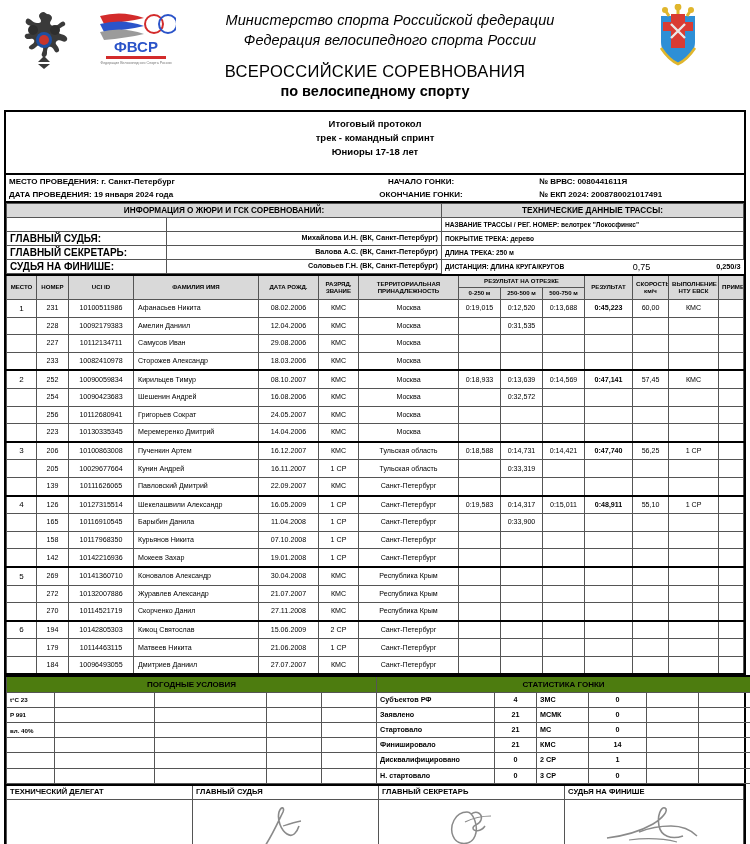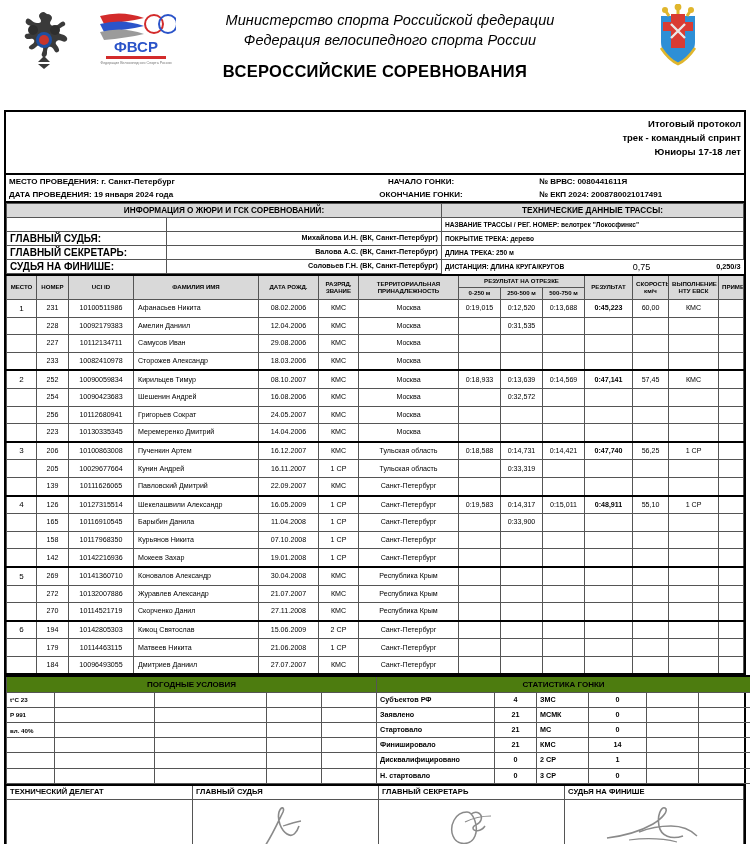--- a/index.html
+++ b/index.html
@@ -13,33 +13,33 @@
   
   .head{height:110px;position:relative;}
   .emblem{position:absolute;}
   .emb-ru{left:14px;top:8px;width:60px;height:62px;}
   .emb-fed{left:96px;top:10px;width:80px;height:56px;}
   .emb-spb{left:655px;top:4px;width:46px;height:62px;}
   .minis{position:absolute;left:0;right:0;top:10px;text-align:center;
          font-size:14.5px;line-height:20px;letter-spacing:.1px;}
   .minis div{padding-left:30px;font-style:italic;}
   .bigtitle{position:absolute;left:0;right:0;top:62px;text-align:center;}
-  .bigtitle .l1{font-size:16.5px;font-weight:bold;letter-spacing:.3px;}
+  .bigtitle .l1{font-size:16.5px;font-weight:normal;letter-spacing:.3px;}
   .bigtitle .l2{font-size:14.5px;font-weight:bold;margin-top:2px;}
 
   
   .frame{margin:0 4px;border:2px solid #000;}
   table{border-collapse:collapse;width:100%;table-layout:fixed;}
   td,th{border:1px solid #555;padding:0 3px;vertical-align:middle;
         font-size:7.3px;line-height:1.15;font-weight:bold;overflow:hidden;
         white-space:nowrap;}
   .nb{border:none;}
 
   
-  .ptitle td{border:none;text-align:right;font-weight:bold;height:14px;}
+  .ptitle td{border:none;text-align:center;font-weight:bold;height:14px;}
   .ptitle .t1{font-size:9.5px;padding-top:5px;}
   .ptitle .t2{font-size:9.5px;}
   .ptitle .t3{font-size:9.5px;padding-bottom:14px;}
   .titlebox{border-bottom:2px solid #000;}
 
   
   .meta td{border:none;height:13px;font-size:8px;font-weight:bold;}
   .meta .c2{text-align:center;}
   .meta .c3{}
   .metabox{border-bottom:2px solid #000;}
@@ -121,20 +121,21 @@
       <path d="M6 44 q8 12 17 16 q9 -4 17 -16" fill="none" stroke="#e0b62c" stroke-width="2.6"></path>
     </svg>
 
     <div class="minis">
       <div>Министерство спорта Российской федерации</div>
       <div>Федерация велосипедного спорта России</div>
     </div>
 
     <div class="bigtitle">
       <div class="l1">ВСЕРОССИЙСКИЕ СОРЕВНОВАНИЯ</div>
+      <div class="l2">по велосипедному спорту</div>
     </div>
   </div>
 
   <div class="frame">
 
     <div class="titlebox">
       <table class="ptitle">
         <tbody>
             <tr>
               <td class="t1">Итоговый протокол</td>

